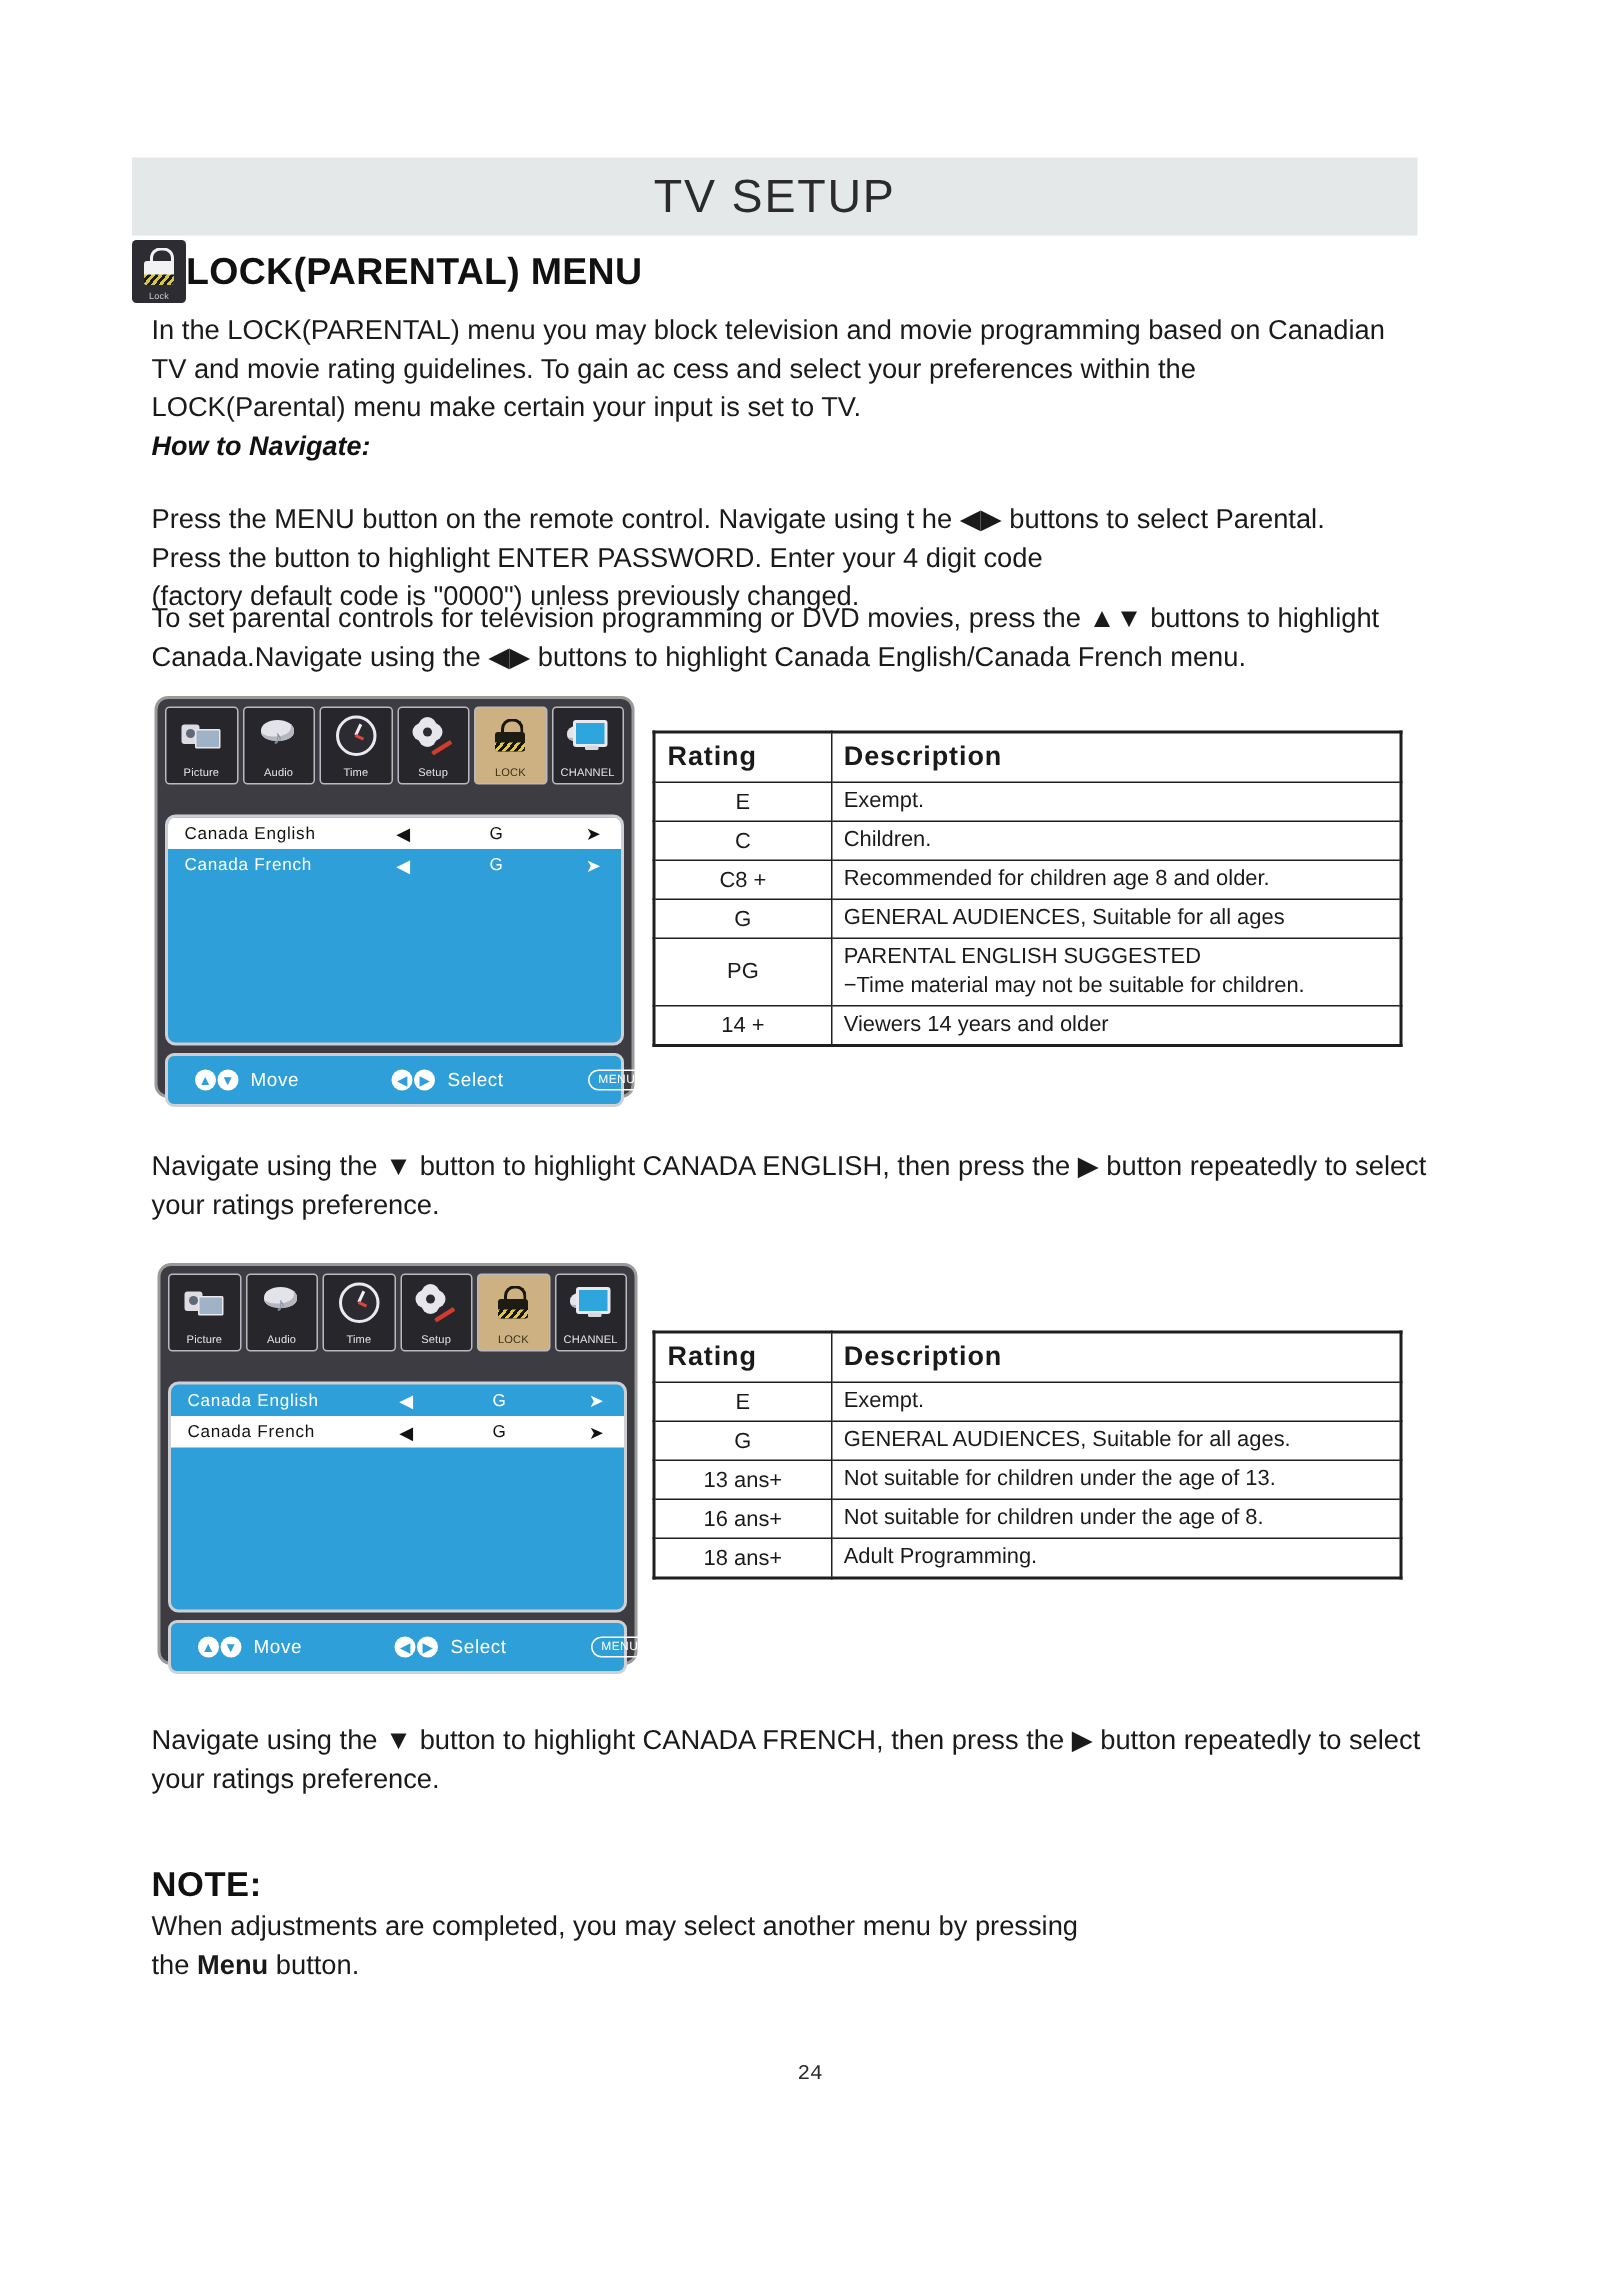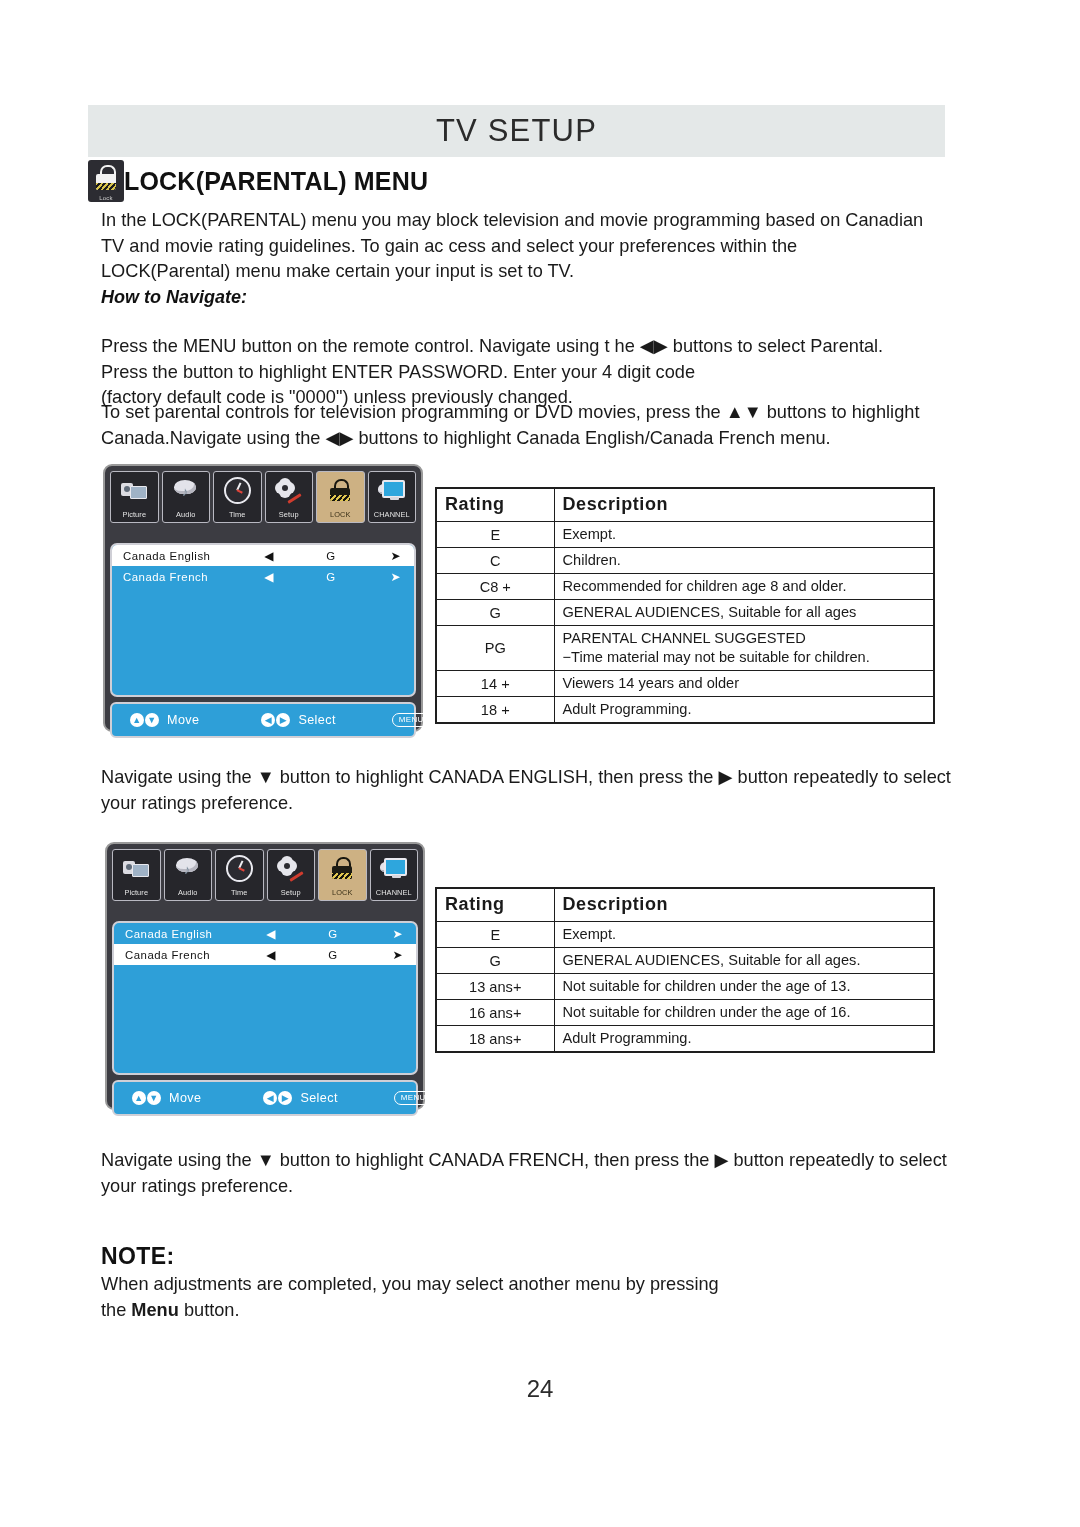--- a/index.html
+++ b/index.html
@@ -142,22 +142,23 @@
     line-height: 25.5px;
     white-space: pre-line;
   }
   .note-body b { font-weight: bold; }
 
   .page-number {
     position: absolute;
     left: 0; right: 0;
     top: 1375px;
     text-align: center;
-    font-size: 24px;
+    font-size: 14px;
     color: #2b2b2b;
+    font-family: Liberation Mono, monospace;
   }
 
   
   .osd {
     position: absolute;
     width: 320px;
     height: 268px;
     background: #3c3c42;
     border: 2px solid #9a9a9a;
     border-radius: 9px;
@@ -530,31 +531,27 @@
       <td class="cell-rating">C8 +</td>
       <td class="cell-desc">Recommended  for  children  age  8  and  older.</td>
     </tr>
     <tr>
       <td class="cell-rating">G</td>
       <td class="cell-desc">GENERAL AUDIENCES, Suitable for all ages</td>
     </tr>
     <tr>
       <td class="cell-rating">PG</td>
       <td class="cell-desc">
-        <span>PARENTAL CHANNEL SUGGESTED</span>
+        <span>PARENTAL ENGLISH SUGGESTED</span>
         <span class="line2">−Time material may not be suitable for children.</span>
       </td>
     </tr>
     <tr>
       <td class="cell-rating">14 +</td>
       <td class="cell-desc">Viewers 14 years and older</td>
-    </tr>
-    <tr>
-      <td class="cell-rating">18 +</td>
-      <td class="cell-desc">Adult Programming.</td>
     </tr>
   </tbody>
 </table>
 
 <div class="para" id="para-eng">Navigate using the ▼ button to highlight CANADA ENGLISH, then press the ▶ button repeatedly to select your ratings preference.</div>
 
 <div class="osd" id="osd-2">
   <div class="osd-iconbar">
     <div class="osd-icon">
       <span class="glyph">
@@ -666,21 +663,21 @@
     <tr>
       <td class="cell-rating">G</td>
       <td class="cell-desc">GENERAL AUDIENCES, Suitable for all ages.</td>
     </tr>
     <tr>
       <td class="cell-rating">13 ans+</td>
       <td class="cell-desc">Not suitable for children under the age of 13.</td>
     </tr>
     <tr>
       <td class="cell-rating">16 ans+</td>
-      <td class="cell-desc">Not suitable for children under the age of 16.</td>
+      <td class="cell-desc">Not suitable for children under the age of 8.</td>
     </tr>
     <tr>
       <td class="cell-rating">18 ans+</td>
       <td class="cell-desc">Adult Programming.</td>
     </tr>
   </tbody>
 </table>
 
 <div class="para" id="para-fre">Navigate using the ▼ button to highlight CANADA FRENCH, then press the ▶ button repeatedly to select your ratings preference.</div>
 

